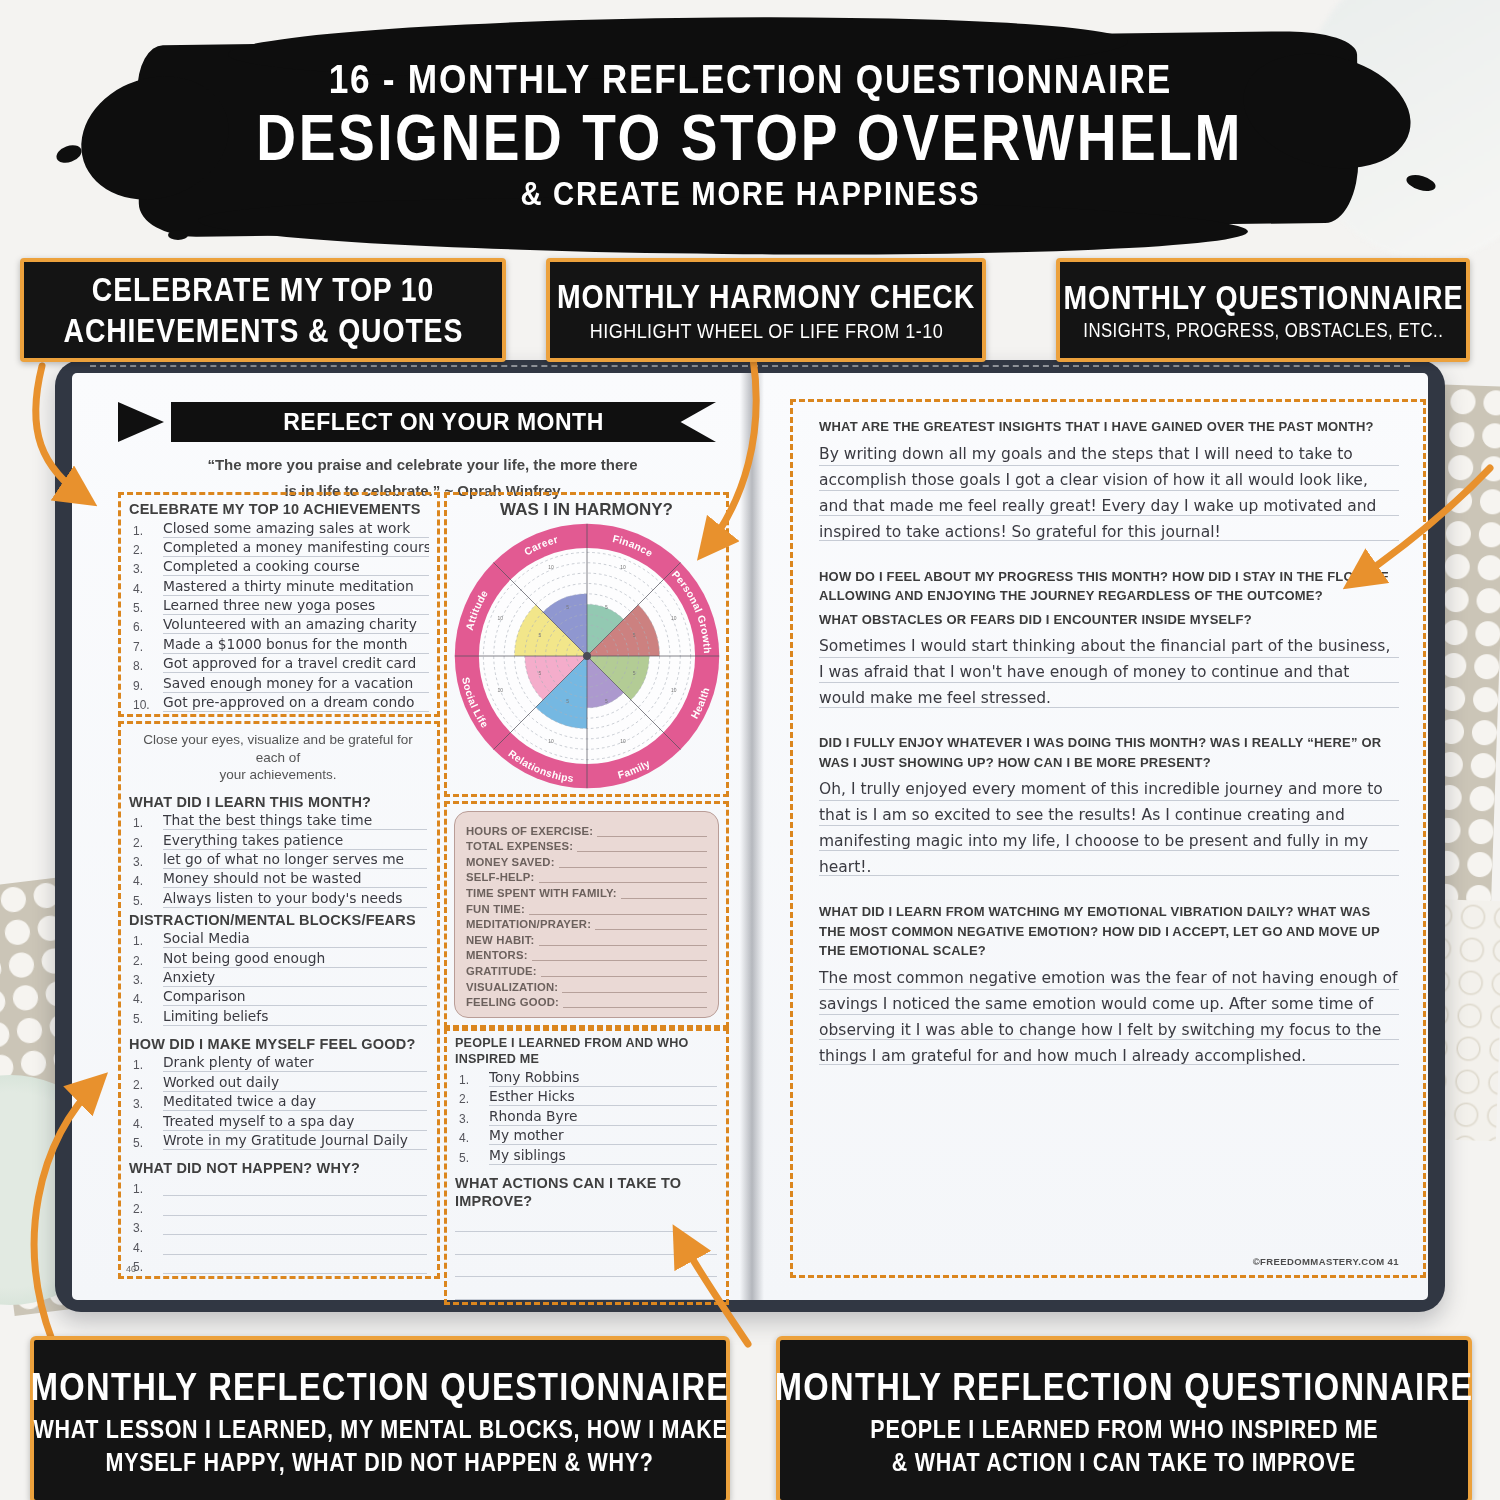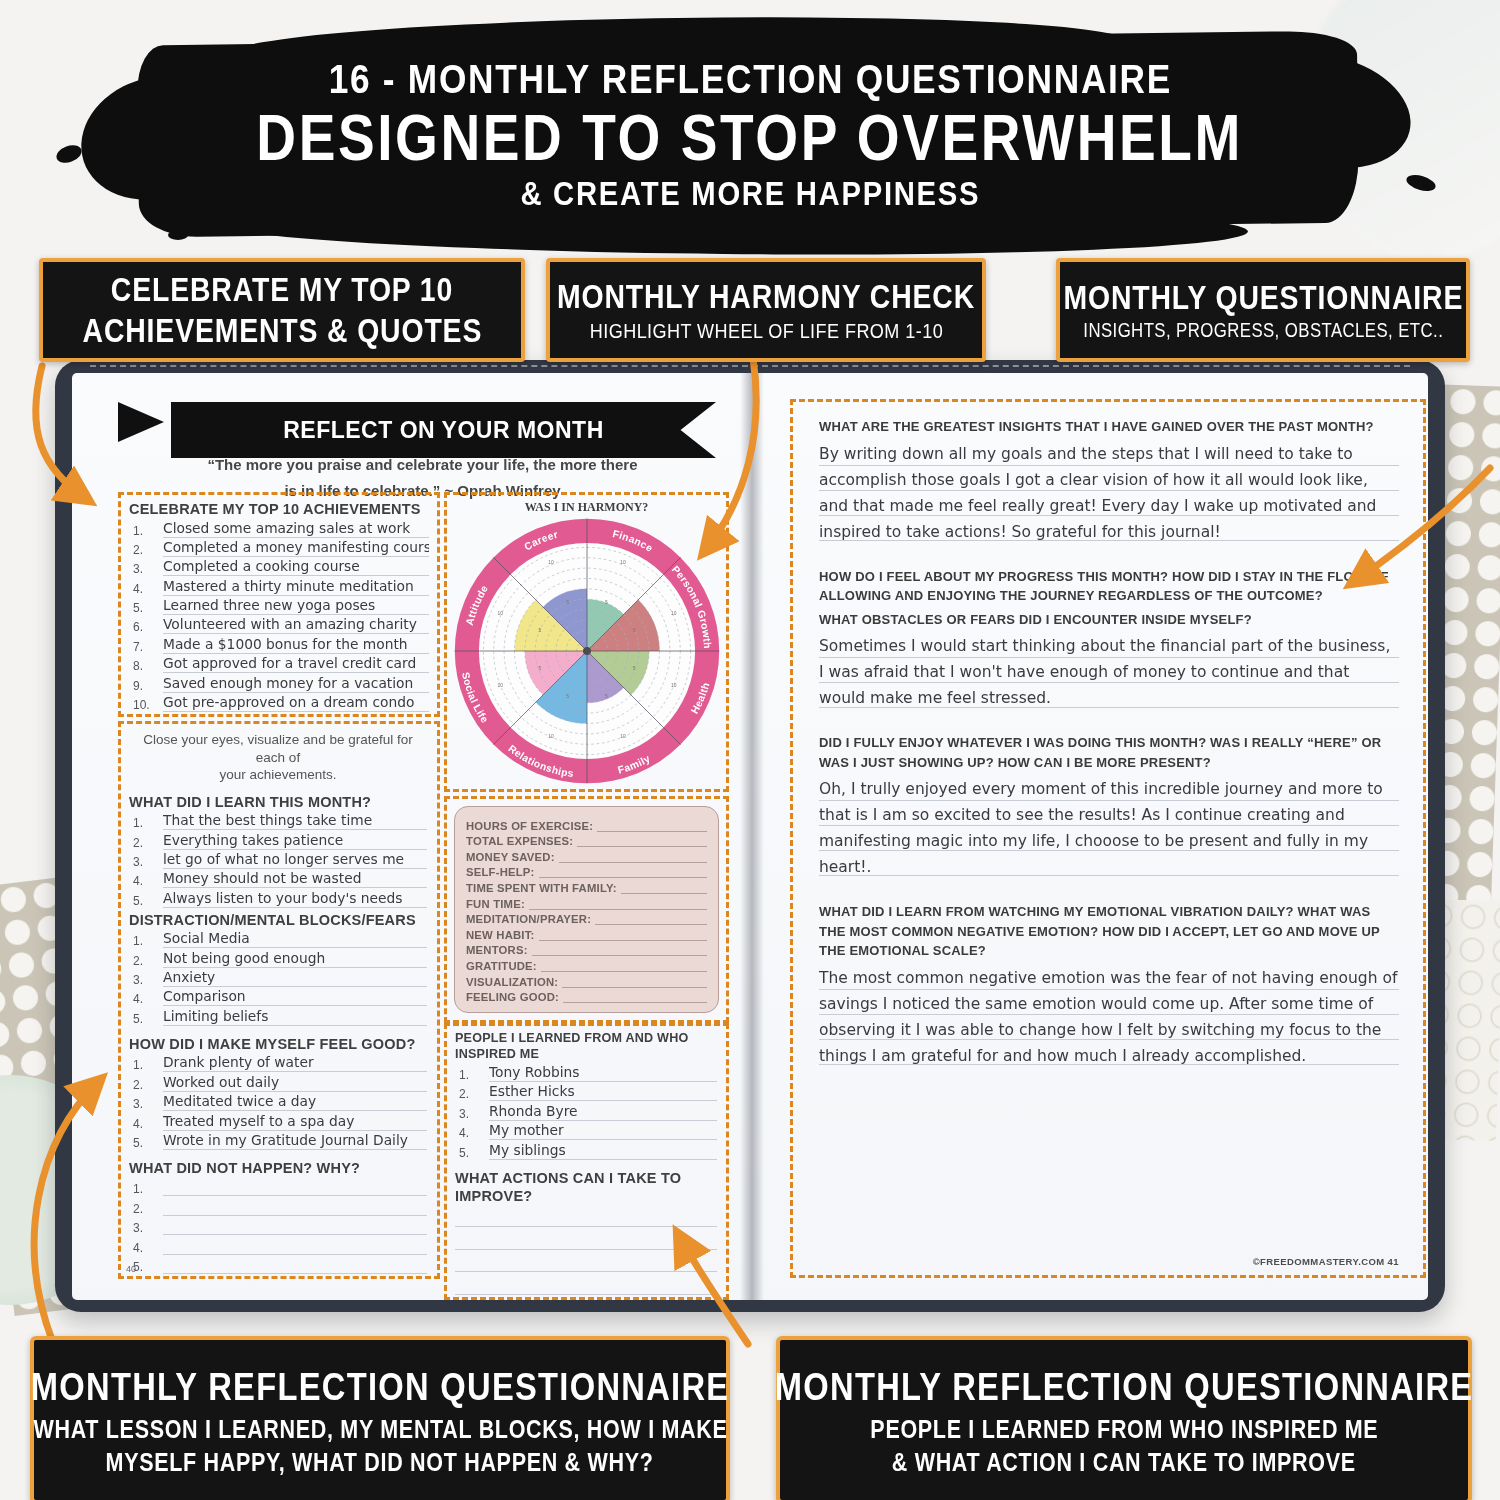--- a/index.html
+++ b/index.html
@@ -45,21 +45,21 @@
   .h1{font-size:41px;font-weight:700;letter-spacing:2px;line-height:1.15;}
   .h2{font-size:64px;font-weight:700;letter-spacing:3px;line-height:1.1;}
   .h3{font-size:34px;font-weight:700;letter-spacing:2px;line-height:1.2;}
 
   
   .co{position:absolute;top:258px;height:96px;background:#141414;border:4px solid var(--co-border);
     border-radius:4px;color:#fff;display:flex;flex-direction:column;align-items:center;justify-content:center;
     text-align:center;z-index:6;box-shadow:0 2px 6px rgba(0,0,0,.25);}
   .co .l1{font-size:33px;font-weight:700;letter-spacing:1px;line-height:1.25;}
   .co .l2{font-size:21px;font-weight:400;letter-spacing:.5px;line-height:1.25;}
-  .co1{left:39px;width:478px;}
+  .co1{left:20px;width:478px;}
   .co1 .l1,.co1 .l2{font-size:33px;}
   .co2{left:546px;width:432px;}
   .co3{left:1056px;width:406px;}
   .co3 .l2{font-size:19.5px;}
 
   .bco{position:absolute;top:1336px;height:160px;background:#141414;border:4px solid var(--co-border);
     border-radius:6px;color:#fff;display:flex;flex-direction:column;align-items:center;justify-content:center;
     text-align:center;z-index:6;box-shadow:0 2px 6px rgba(0,0,0,.25);}
   .bco .l1{font-size:38px;font-weight:700;letter-spacing:1.5px;line-height:1.35;}
   .bco .l2{font-size:25px;font-weight:700;letter-spacing:.8px;line-height:1.3;}
@@ -69,21 +69,21 @@
   
   .journal{left:55px;top:360px;width:1390px;height:952px;background:#313743;border-radius:26px;
     box-shadow:0 10px 22px rgba(40,44,54,.25);z-index:1;}
   .stitch{position:absolute;left:90px;top:365px;width:1320px;border-top:2px dashed rgba(255,255,255,.45);z-index:2;}
   .pages{position:absolute;left:72px;top:373px;width:1356px;height:927px;background:#f7f8fb;border-radius:5px;z-index:2;
     background-image:linear-gradient(180deg,#fafbfd 0%,#f4f6f9 100%);}
   .gutter{position:absolute;left:740px;top:373px;width:24px;height:927px;z-index:3;
     background:linear-gradient(90deg,rgba(43,48,60,0) 0%,rgba(43,48,60,.32) 50%,rgba(43,48,60,0) 100%);}
 
   
-  .ribbon{left:118px;top:402px;width:598px;height:56px;display:flex;z-index:4;}
+  .ribbon{left:118px;top:402px;width:598px;height:40px;display:flex;z-index:4;}
   .rib-tri{width:46px;height:40px;background:#101010;clip-path:polygon(0 0,100% 50%,0 100%);}
   .rib-bar{flex:1;margin-left:7px;background:#101010;color:#fff;display:flex;align-items:center;justify-content:center;
     clip-path:polygon(0 0,100% 0,93.5% 50%,100% 100%,0 100%);font-size:23px;font-weight:700;letter-spacing:.5px;}
   .quote{left:150px;top:452px;width:545px;text-align:center;font-size:15px;font-weight:700;color:#474747;
     line-height:1.75;z-index:4;}
 
   
   .dashed{border:3px dashed var(--od);}
   .col-left{left:118px;top:492px;width:322px;height:778px;display:flex;flex-direction:column;z-index:4;}
   .box-ach{height:226px;padding:5px 8px 2px 8px;}
@@ -112,21 +112,21 @@
 
   .col-right{left:790px;top:399px;width:636px;height:879px;padding:15px 24px 8px 26px;box-sizing:border-box;
     display:flex;flex-direction:column;z-index:4;overflow:hidden;}
   .q{font-size:13px;font-weight:700;color:#3b3b3b;line-height:1.5;letter-spacing:.2px;margin-bottom:4px;}
   .a{font-size:15.5px;line-height:26px;margin-bottom:9px;padding-bottom:13px;
     background-image:repeating-linear-gradient(to bottom,rgba(0,0,0,0) 0px,rgba(0,0,0,0) 24px,var(--rule) 24px,var(--rule) 25px);}
   .rp-footer{margin-top:auto;align-self:flex-end;font-size:9.5px;font-weight:700;color:#4d4d4d;letter-spacing:.4px;}
 
   
   #wheel{width:268px;height:268px;margin-top:2px;}
-  .harmony-title{font-size:12px;font-weight:700;color:var(--print);font-family:Liberation Serif, serif;}
+  .harmony-title{font-size:17px;font-weight:700;color:var(--print);}
 
   
   .arrows{position:absolute;left:0;top:0;width:1500px;height:1500px;z-index:5;pointer-events:none;}
   .arr{fill:none;stroke:var(--orange);stroke-width:7;stroke-linecap:round;}
 </style>
 </head>
 <body>
 
 <div class="wash tr"></div>
 <div class="dots right"></div>

